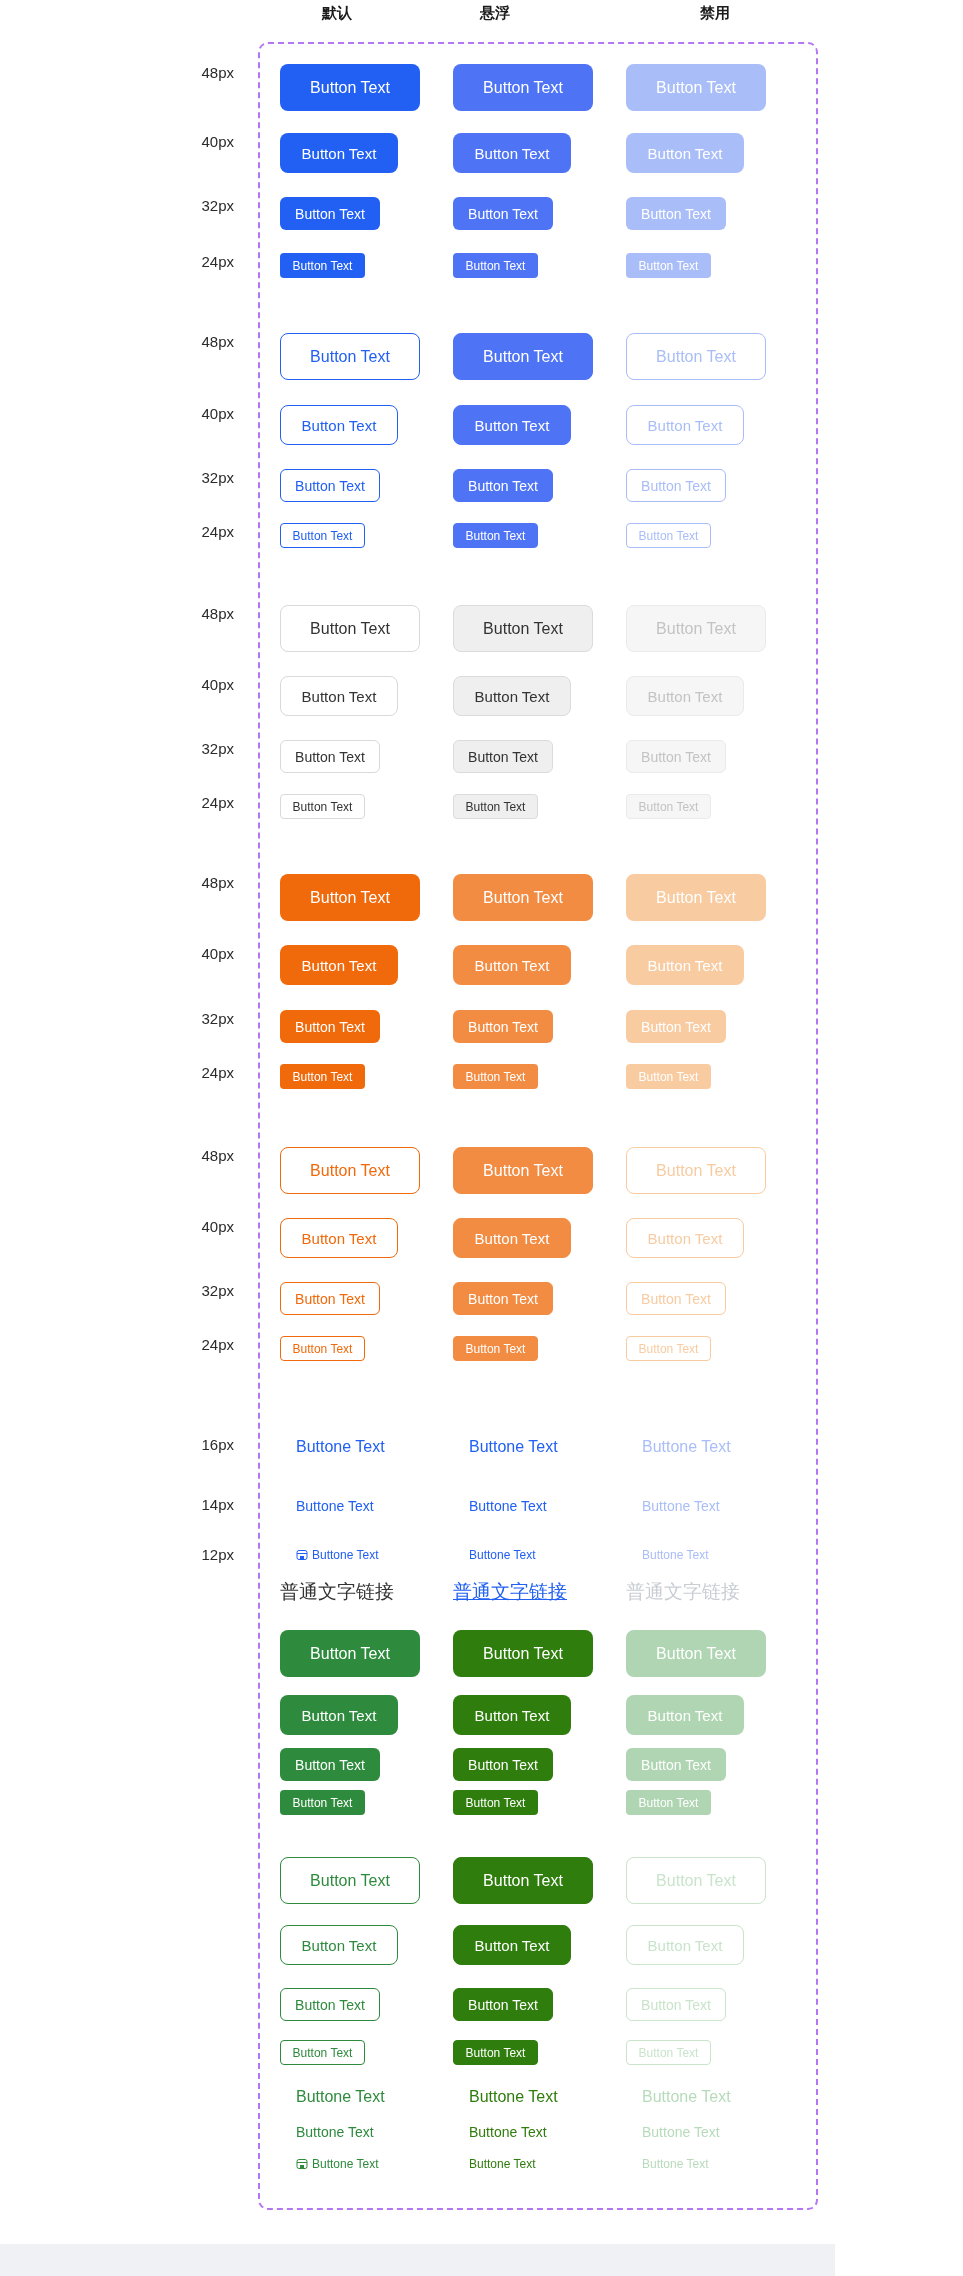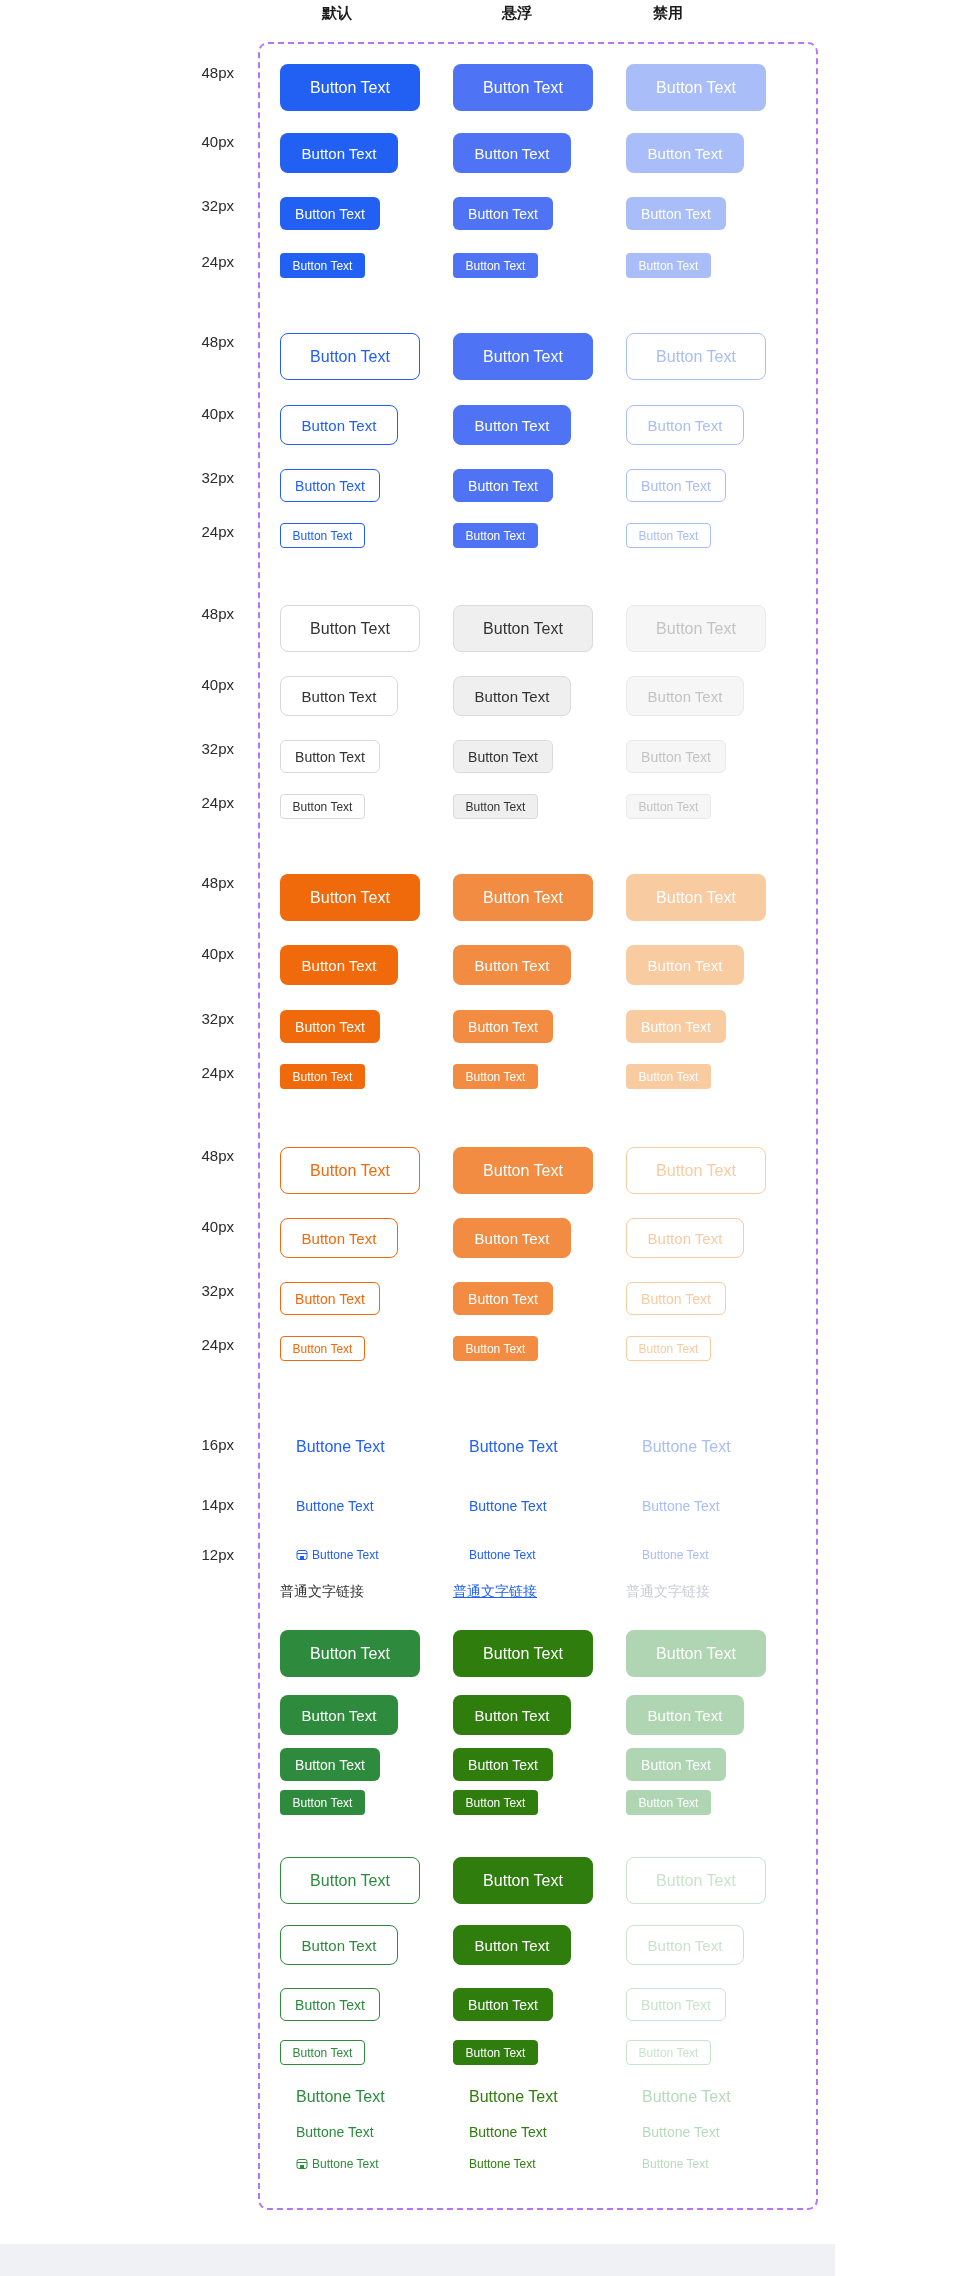--- a/index.html
+++ b/index.html
@@ -49,36 +49,36 @@
   .v-greeno.st-hover{background:#2F7D0C;border:1px solid #2F7D0C;color:#fff;}
   .v-greeno.st-disabled{background:#fff;border:1px solid #C9E4CB;color:#C9E4CB;cursor:not-allowed;}
   
   .tbtn{display:inline-flex;align-items:center;gap:4px;font-weight:500;cursor:pointer;white-space:nowrap;margin-left:16px;}
   .t16{font-size:16px;}.t14{font-size:14px;}.t12{font-size:12px;}
   .tblue.st-default,.tblue.st-hover{color:#2160F2;}
   .tblue.st-disabled{color:#A9BDF8;cursor:not-allowed;}
   .tgreen.st-default{color:#2E8B3D;}
   .tgreen.st-hover{color:#2F7D0C;}
   .tgreen.st-disabled{color:#B7DBBA;cursor:not-allowed;}
-  .link{font-size:14px;cursor:pointer;}
+  .link{font-size:19px;cursor:pointer;}
   .link.st-default{color:#333;}
   .link.st-hover{color:#2160F2;text-decoration:underline;}
   .link.st-disabled{color:#C9CDD4;cursor:not-allowed;}
   .icn{flex:0 0 auto;display:inline-block;}
   
   .footerbar{position:absolute;left:0;top:2244px;width:963px;height:32px;background:#EFF1F4;}
 </style>
 </head>
 <body>
 
 <div class="stage">
 
   <span class="colhead" style="left:297px">默认</span>
-  <span class="colhead" style="left:477px">悬浮</span>
-  <span class="colhead" style="left:628px">禁用</span>
+  <span class="colhead" style="left:455px">悬浮</span>
+  <span class="colhead" style="left:675px">禁用</span>
 
   <div class="frame"></div>
 
   <div class="row" style="top:64px;height:47px">
     <div class="lab">48px</div>
     <div class="cell">
         <button class="btn s48 v-blue st-default">Button Text</button>
       </div>
     <div class="cell">
         <button class="btn s48 v-blue st-hover">Button Text</button>

